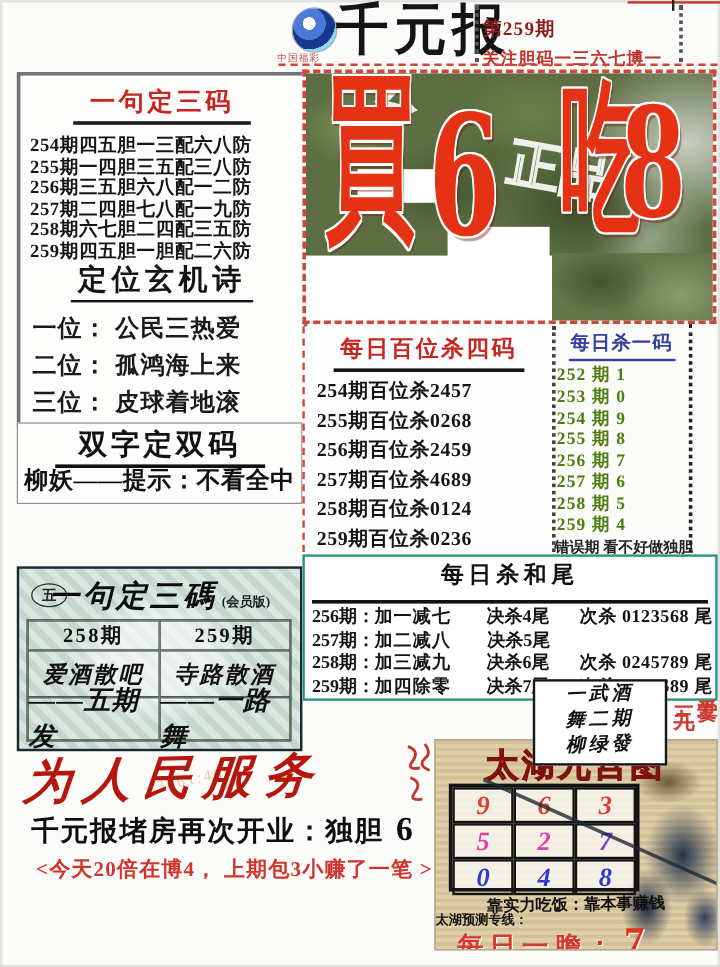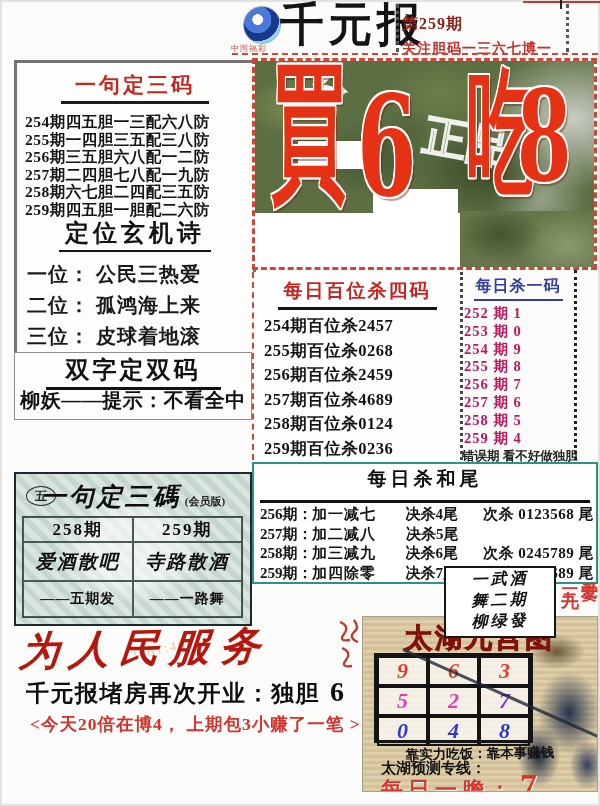--- a/index.html
+++ b/index.html
@@ -43,21 +43,21 @@
   .badge{left:10px;top:12px;width:28px;height:18px;border:1.5px solid #2a2a2a;border-radius:50%;
          font-size:12px;line-height:18px;text-align:center;font-weight:bold;color:#222;}
   .m-title-row{left:0;top:6px;width:100%;text-align:center;}
   .m-title{font-size:25px;font-weight:bold;font-style:italic;color:#0d0d0d;letter-spacing:3px;}
   .m-suffix{font-size:11px;font-weight:bold;color:#222;}
   .m-table{left:6px;top:42px;width:219px;height:100px;border:1.5px solid #3a4a44;display:grid;
            grid-template-columns:1fr 1fr;grid-template-rows:25px 39px 36px;}
   .m-cell{border:1px solid #4a5a54;display:flex;align-items:center;justify-content:center;}
   .m-period{font-size:17px;font-weight:bold;color:#101010;letter-spacing:2px;}
   .m-phrase{font-size:19px;font-weight:bold;font-style:italic;color:#101010;letter-spacing:2px;}
-  .m-note{font-size:14px;font-weight:bold;color:#101010;letter-spacing:1px;}
+  .m-note{font-size:22px;font-weight:bold;font-style:italic;color:#101010;letter-spacing:1px;}
   
   .callig{left:20px;top:620px;width:320px;font-size:40px;font-weight:bold;font-style:italic;color:#b5170d;
           letter-spacing:10px;transform:skewX(-7deg) rotate(-1.5deg);white-space:nowrap;}
   .faintmarks{left:130px;top:640px;font-size:13px;color:rgba(205,140,80,.45);transform:rotate(-12deg);letter-spacing:2px;}
   .seal-svg{left:336px;top:618px;}
   .announce{left:26px;top:676px;white-space:nowrap;}
   .announce .t{font-size:23px;font-weight:bold;color:#0e0e0e;letter-spacing:1.5px;}
   .announce .d{font-size:28px;font-weight:bold;color:#0e0e0e;margin-left:6px;}
   .promo{left:30px;top:712px;font-size:17.5px;font-weight:bold;color:#d2332c;letter-spacing:1px;white-space:nowrap;}
   
@@ -83,21 +83,21 @@
          border-left:2px dashed #d0473a;border-right:3px dotted #444;}
   .k4-title{display:inline-block;font-size:19px;font-weight:bold;color:#c5261f;letter-spacing:2px;
             border-bottom:3px solid #141414;padding:0 6px 3px;}
   .k4-lines{left:10px;top:42px;}
   .k4-lines div{font-size:16.5px;font-weight:bold;color:#141414;line-height:24.5px;letter-spacing:.5px;white-space:nowrap;}
   
   .kill1{left:462px;top:272px;width:112px;height:188px;}
   .k1-title{display:inline-block;font-size:16px;font-weight:bold;color:#34409c;letter-spacing:1px;
             border-bottom:2px solid #34409c;padding:0 2px 2px;}
   .k1-rows{left:2px;top:33px;}
-  .k1-rows div{font-size:14.5px;font-weight:bold;color:#be185d;line-height:17.8px;letter-spacing:1px;white-space:nowrap;}
+  .k1-rows div{font-size:14.5px;font-weight:bold;color:#4d7c0f;line-height:17.8px;letter-spacing:1px;white-space:nowrap;}
   .k1-foot{left:0;top:176px;font-size:12.5px;font-weight:bold;color:#222;white-space:nowrap;}
   .right-dots{left:574px;top:270px;height:190px;border-left:3px dotted #222;}
   
   .tailbox{left:252px;top:462px;width:346px;height:122px;border:2px solid #2f9283;background:#fff;box-sizing:border-box;}
   .tail-title{display:inline-block;font-size:19px;font-weight:bold;color:#101010;letter-spacing:4px;padding:0 4px;}
   .tail-underline{left:6px;top:36px;width:330px;border-top:3px solid #111;}
   .tail-rows{left:6px;top:41px;width:334px;}
   .tail-row{display:flex;font-size:15px;font-weight:bold;color:#141414;line-height:19.5px;white-space:nowrap;}
   .tr-period{width:52px;}
   .tr-method{width:94px;letter-spacing:1px;}
@@ -117,21 +117,21 @@
          radial-gradient(ellipse 40px 25px at 60% 20%, #6b5a3c 0%, transparent 70%),
          radial-gradient(ellipse 25px 35px at 85% 85%, #32415c 0%, transparent 70%);}
   .ink-streak{left:30px;top:78px;width:230px;border-top:3px solid #1e2836;transform:rotate(24deg);opacity:.8;z-index:3;}
   .nine-title{left:0;top:3px;width:100%;text-align:center;font-size:27px;font-weight:bold;color:#e02b16;
               letter-spacing:3px;-webkit-text-stroke:1px #7d120a;z-index:2;}
   .grid{left:11px;top:36px;width:153px;height:84px;border:3px solid #141414;display:grid;
         grid-template-columns:repeat(3,1fr);grid-template-rows:repeat(3,1fr);background:rgba(255,255,255,.72);z-index:2;}
   .gcell{border:2px solid #141414;display:flex;align-items:center;justify-content:center;
          font-size:22px;font-weight:bold;font-style:italic;}
   .slog1{left:0;top:128px;width:100%;text-align:center;font-size:13.5px;font-weight:bold;color:#101010;transform:rotate(-1deg);z-index:4;white-space:nowrap;}
-  .slog2{left:18px;top:142px;font-size:15px;font-weight:bold;color:#101010;z-index:4;}
+  .slog2{left:0;top:142px;font-size:11px;font-weight:bold;color:#101010;z-index:4;}
   .daily{left:18px;top:150px;z-index:4;white-space:nowrap;}
   .daily .lab{font-size:22px;font-weight:bold;color:#d5392e;letter-spacing:5px;text-shadow:1px 1px 0 #fff;}
   .daily .dig{font-size:34px;font-weight:bold;color:#e0321c;text-shadow:1px 1px 0 #fff;}
 </style>
 </head>
 <body>
 
 <div id="page">
 
   <div class="abs logo"></div>

